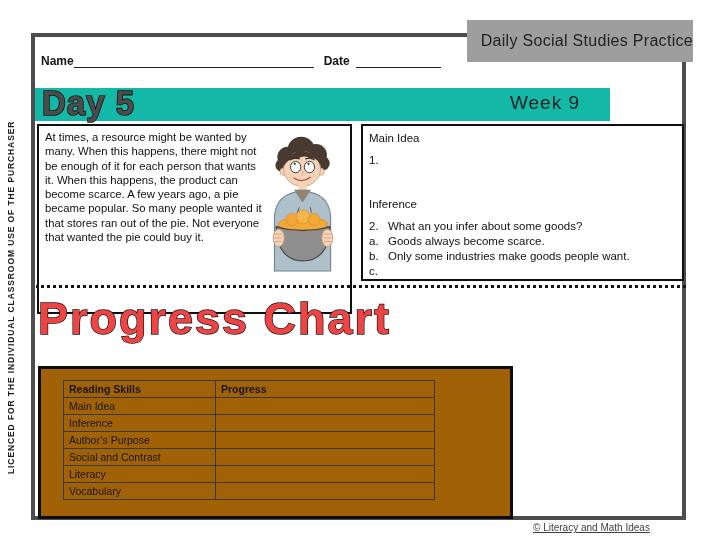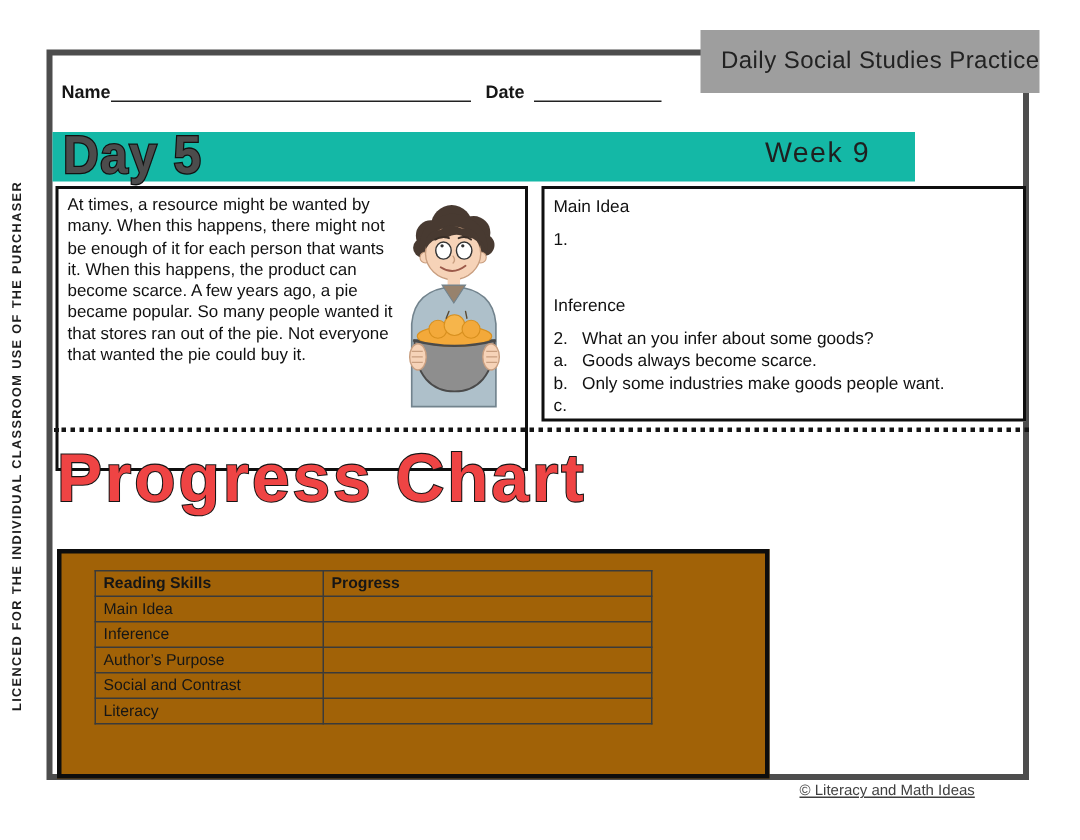--- a/index.html
+++ b/index.html
@@ -213,17 +213,21 @@
         <td></td>
       </tr>
       <tr>
         <td>Social and Contrast</td>
         <td></td>
       </tr>
       <tr>
         <td>Literacy</td>
         <td></td>
       </tr>
+      <tr>
+        <td>Vocabulary</td>
+        <td></td>
+      </tr>
     </tbody>
   </table>
 </div>
 
 <div class="footer">© Literacy and Math Ideas</div>
 
 </body></html>

